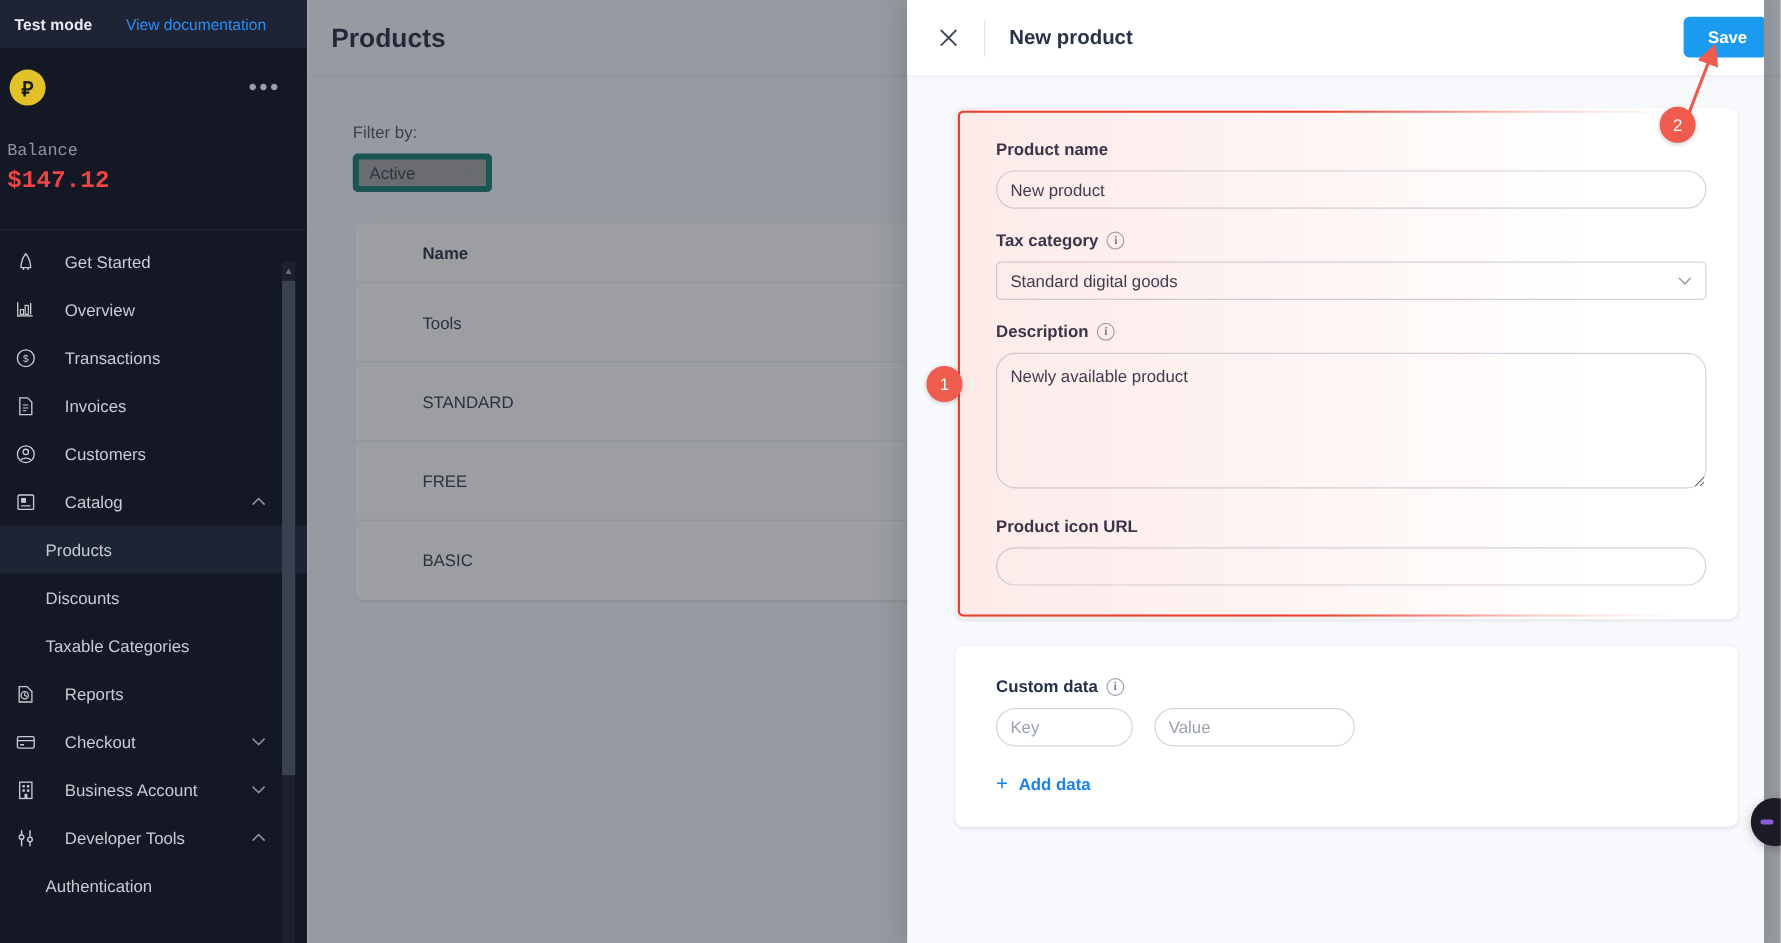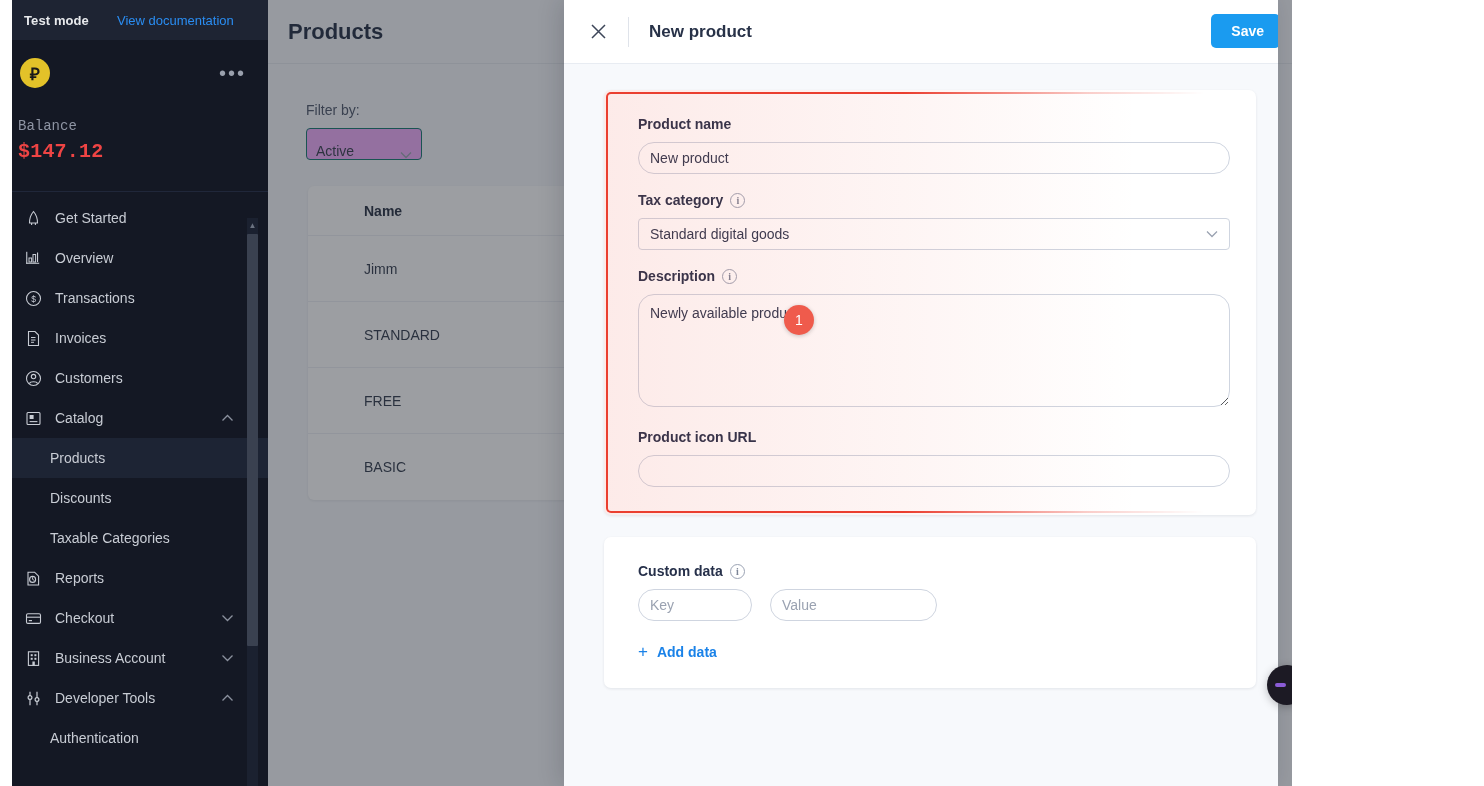--- a/index.html
+++ b/index.html
@@ -2,21 +2,21 @@
 <html><head>
 <meta charset="utf-8">
 <style>
   * { box-sizing: border-box; margin: 0; padding: 0; }
   html, body {
     width: 1484px; height: 786px;
     overflow: hidden;
     font-family: "Liberation Sans", sans-serif;
     background: #ffffff;
   }
-  .app { position: relative; width: 1280px; height: 786px; overflow: hidden; margin-left: 12px; }
+  .app { position: relative; width: 1484px; height: 786px; overflow: hidden; }
 
   
   .sidebar {
     position: absolute; left: 0; top: 0;
     width: 256px; height: 786px;
     background: #141824;
     overflow: hidden;
   }
   .testbar {
     height: 40px; background: #1e2433;
@@ -40,21 +40,21 @@
 
   .balblock { padding: 12px 0 0 6px; font-family: Liberation Mono, monospace; }
   .balblock .blabel { color: #8e94a3; font-size: 14px; }
   .balblock .bamount { color: #ef4444; font-size: 20px; font-weight: 600; margin-top: 6px; letter-spacing: .2px; }
 
   .navsep { height: 1px; background: #20273a; margin-top: 28px; }
 
   .navlist { padding-top: 6px; position: relative; }
   .navitem {
     height: 40px; display: flex; align-items: center;
-    padding-left: 12px; gap: 13px; cursor: pointer;
+    padding-left: 12px; gap: 24px; cursor: pointer;
     color: #c8ccd4; font-size: 14px; position: relative;
   }
   .navitem.sub { padding-left: 38px; }
   .navitem.active { background: #1d2434; }
   .navitem .ic { width: 18px; height: 18px; display: flex; align-items:center; justify-content:center; color:#c8ccd4; flex:0 0 18px;}
   .navitem .lbl { flex: 1; }
   .navitem .chev { margin-right: 34px; color: #8b919e; }
   svg { display: block; }
 
   
@@ -72,23 +72,23 @@
   .main {
     position: absolute; left: 256px; top: 0;
     width: 1228px; height: 786px;
     background: #f6f8fb;
   }
   .main-head { height: 64px; display: flex; align-items: center; padding-left: 20px; border-bottom: 1px solid #e6e9ef;}
   .main-head h1 { font-size: 22px; color: #1e2a40; font-weight: 600; }
   .filter-wrap { padding: 38px 0 0 38px; }
   .filter-lbl { font-size: 14px; color: #4a5468; }
   .filter-sel {
-    margin-top: 10px; width: 116px; height: 32px; background: #f0abfc;
-    border: 1px solid #0f766e; border-radius: 4px;
-    display: flex; align-items: flex-end; justify-content: space-between;
+    margin-top: 10px; width: 116px; height: 32px; background: #a3a3a3;
+    border: 5px solid #0f766e; border-radius: 4px;
+    display: flex; align-items: center; justify-content: space-between;
     padding: 0 9px; font-size: 14px; color: #323a4a; cursor: pointer;
   }
   .tablecard {
     margin: 26px 0 0 40px; width: 930px; background: #fff;
     border-radius: 6px; box-shadow: 0 1px 3px rgba(16,24,40,.08);
     overflow: hidden;
   }
   .th { height: 50px; display: flex; align-items: center; padding-left: 56px;
         font-size: 14px; font-weight: 700; color: #222b3d; border-bottom: 1px solid #eceff4; text-align: center; }
   .tr { height: 66px; display: flex; align-items: center; padding-left: 56px;
@@ -387,21 +387,21 @@
         </svg>
       </div>
     </div>
 
     <div class="tablecard">
       <div class="th">
         <span>Name</span>
       </div>
       <div id="tablerows">
           <div class="tr">
-            <span>Jimm</span>
+            <span>Tools</span>
           </div>
           <div class="tr">
             <span>STANDARD</span>
           </div>
           <div class="tr">
             <span>FREE</span>
           </div>
           <div class="tr">
             <span>BASIC</span>
           </div>

